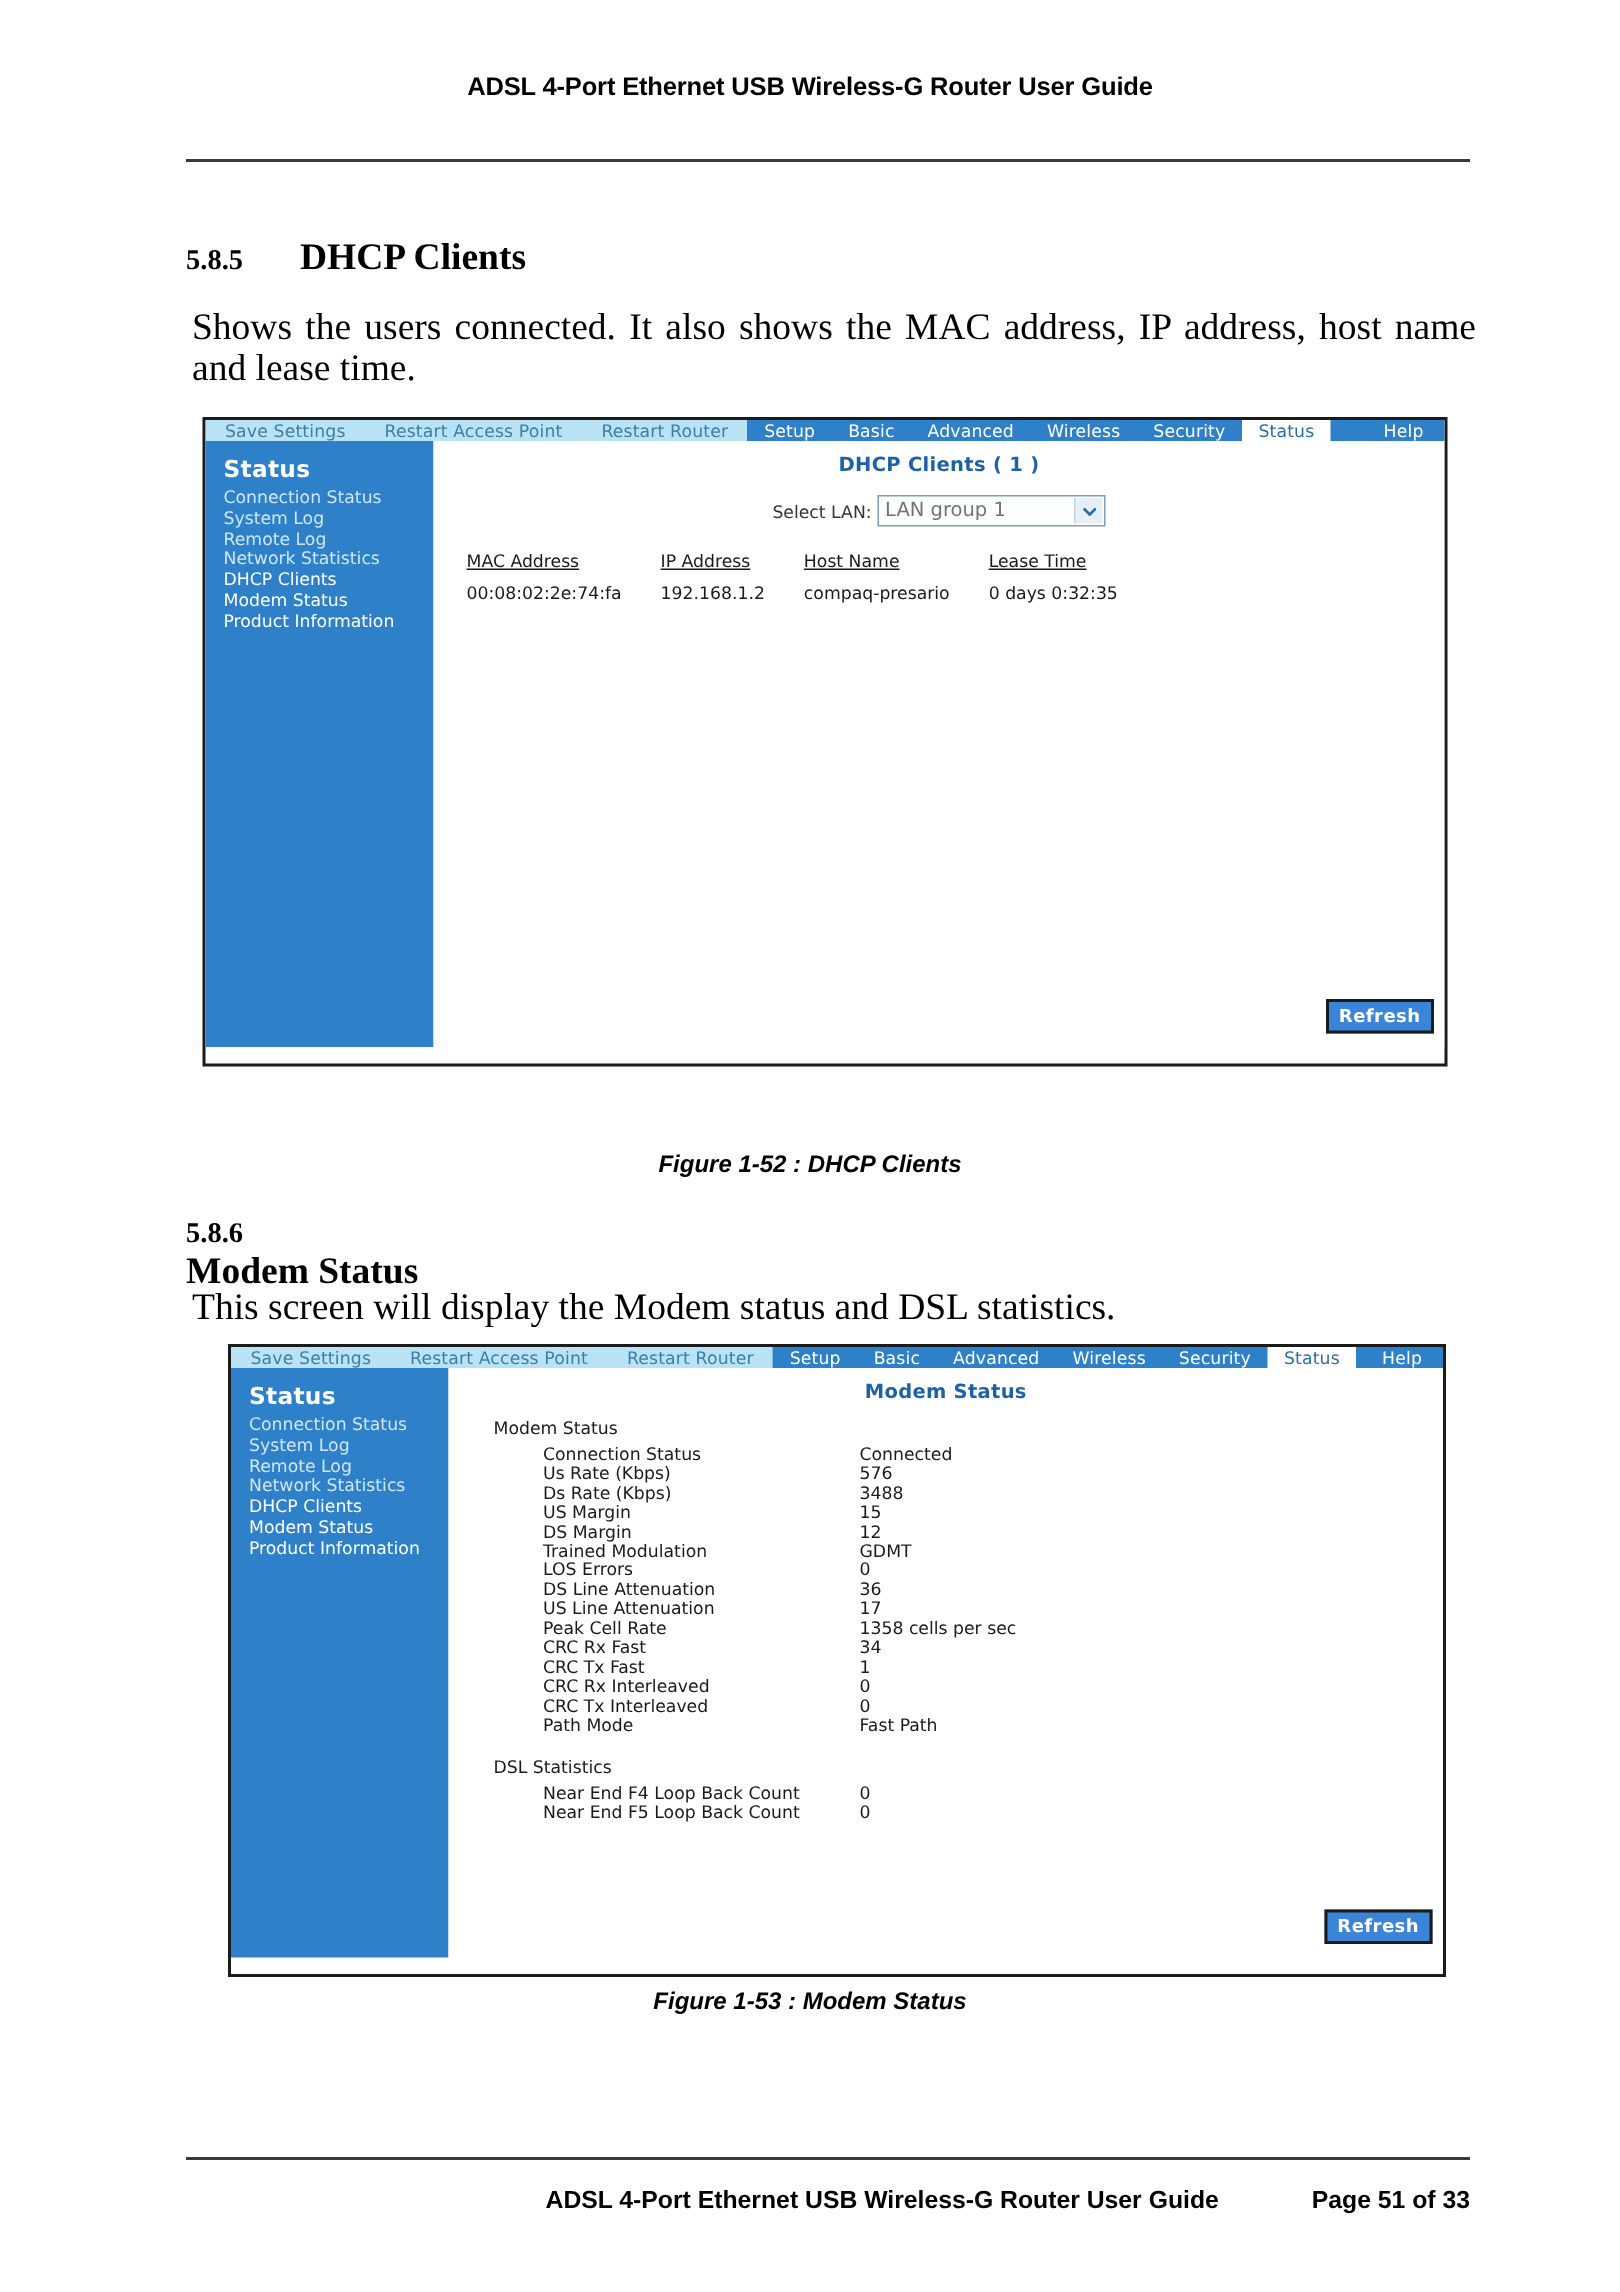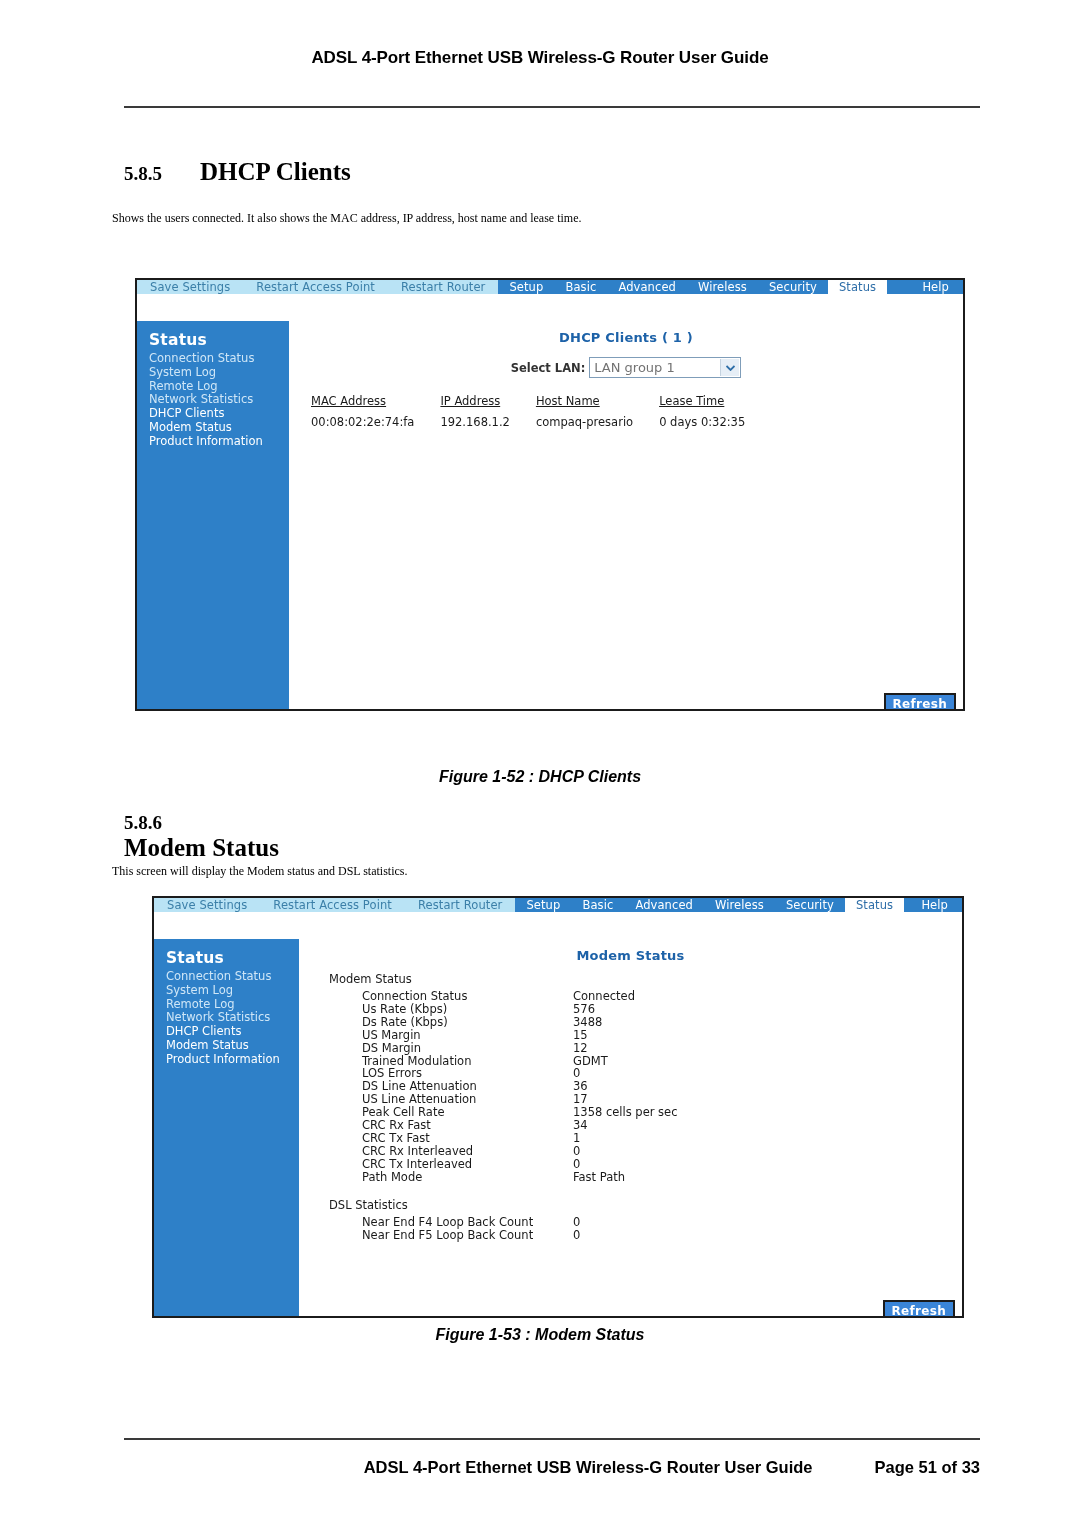--- a/index.html
+++ b/index.html
@@ -64,23 +64,23 @@
     left: 124px;
     font-weight: bold;
     display: flex;
     align-items: baseline;
   }
   .sec-num { font-size: 19px; width: 76px; }
   .sec-title { font-size: 25px; }
 
   .para {
     position: absolute;
-    left: 112px;
+    left: 128px;
     width: 856px;
-    font-size: 12px;
+    font-size: 25px;
     line-height: 27px;
     text-align: justify;
   }
 
   .figcap {
     position: absolute;
     left: 0;
     width: 1080px;
     text-align: center;
     font-family: "Liberation Sans", sans-serif;
@@ -100,23 +100,23 @@
   .shot-inner {
     position: relative;
     width: 100%;
     height: 100%;
     overflow: hidden;
   }
 
   
   .navbar {
     display: flex;
-    height: 41px;
+    height: 14px;
     width: 100%;
-    align-items: flex-start;
+    align-items: flex-end;
   }
   .nav-left {
     background: #b9e3f5;
     display: flex;
     align-items: center;
     flex: 0 0 auto;
   }
   .nav-left .nav-item {
     color: #3b7fa8;
     font-size: 11.5px;
@@ -193,21 +193,20 @@
   .lan-row {
     display: flex;
     align-items: center;
     justify-content: center;
     margin-top: 12px;
   }
   .lan-label {
     font-size: 11.5px;
     color: #333;
     margin-right: 4px;
-    font-weight: bold;
   }
   .lan-select {
     width: 152px;
     height: 21px;
     border: 1px solid #7f9db9;
     background: #ffffff;
     display: flex;
     align-items: center;
     box-sizing: border-box;
     position: relative;

